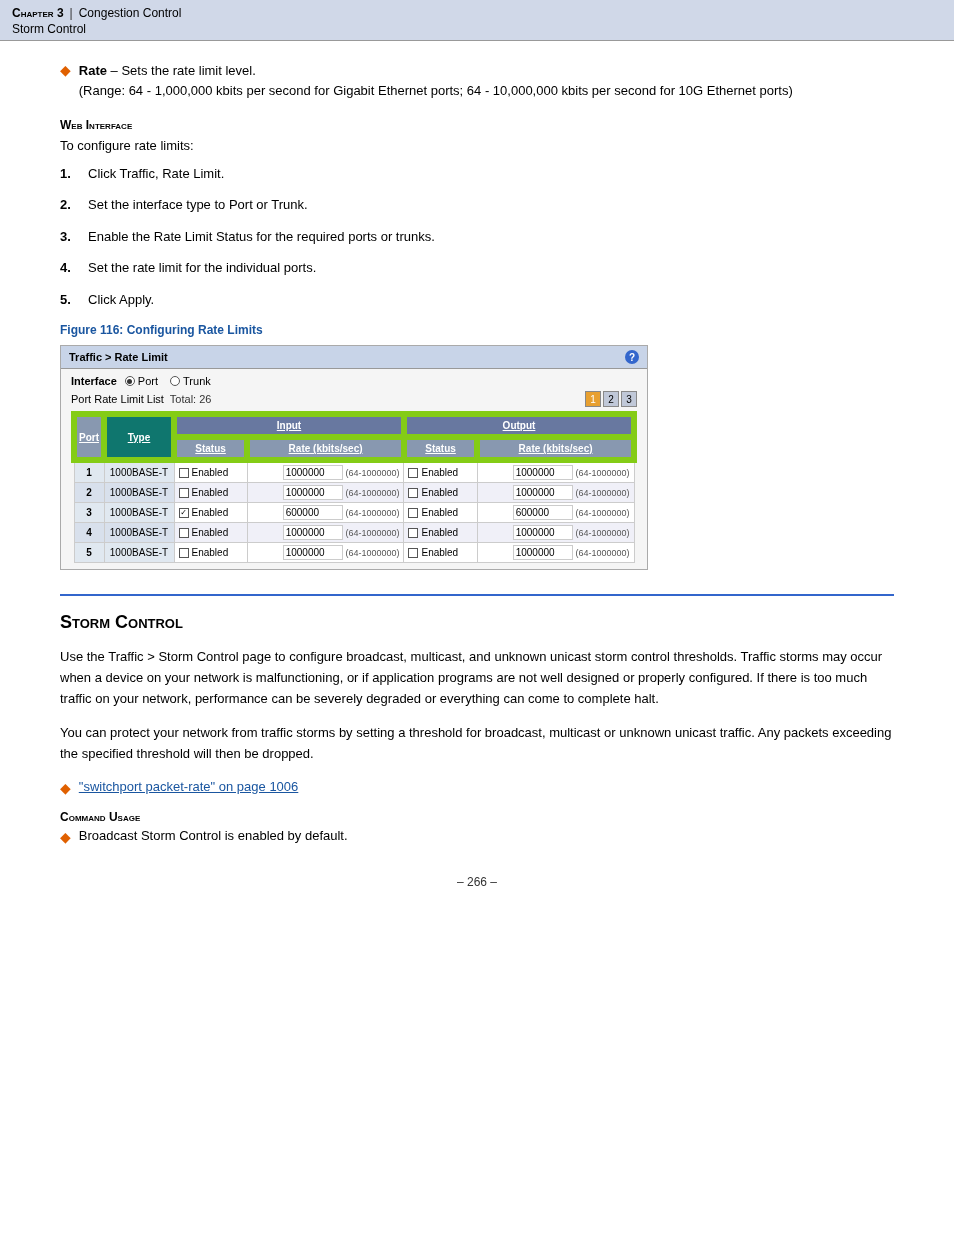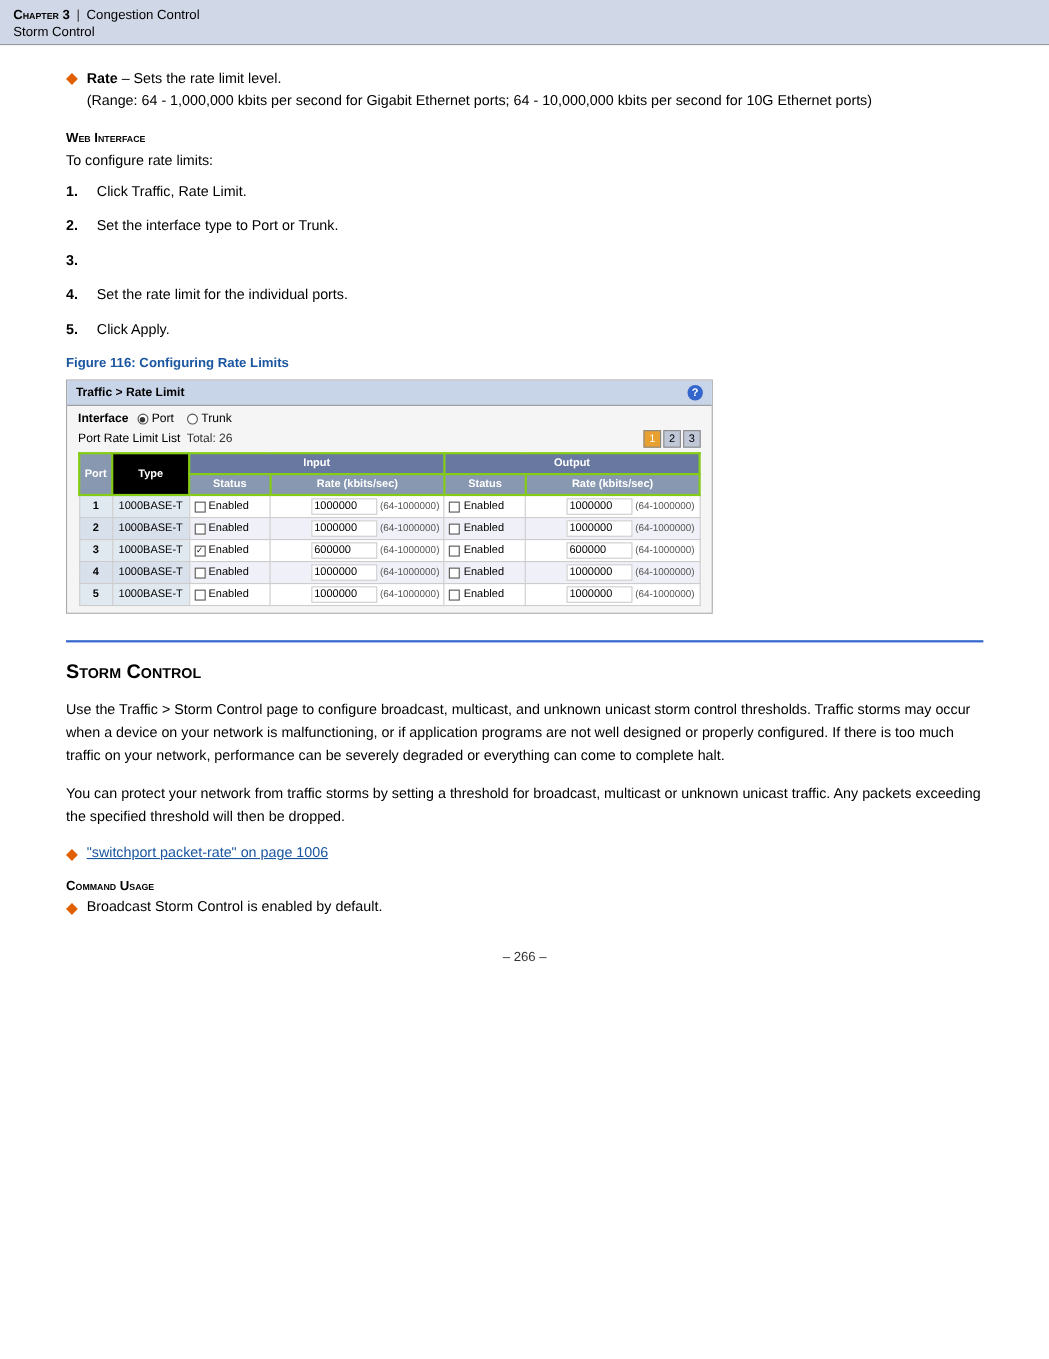--- a/index.html
+++ b/index.html
@@ -221,29 +221,30 @@
     .rate-table {
       width: 100%;
       border-collapse: collapse;
       font-size: 10px;
     }
     .rate-table th {
       background: #8898b0;
       color: #fff;
       padding: 3px 2px;
       text-align: center;
-      border: 2px solid #84cc16;
+      border: 6px solid #84cc16;
+      text-decoration: underline;
     }
     .rate-table th.port-th {
       background: #8898b0;
       vertical-align: middle;
       width: 30px;
     }
     .rate-table th.type-th {
-      background: #000000;
+      background: #0f766e;
       vertical-align: middle;
       width: 70px;
     }
     .rate-table th.input-th {
       background: #6878a0;
     }
     .rate-table th.output-th {
       background: #6878a0;
     }
     .rate-table td {
@@ -359,20 +360,21 @@
     <li>
       <span class="num-label">1.</span>
       <span>Click Traffic, Rate Limit.</span>
     </li>
     <li>
       <span class="num-label">2.</span>
       <span>Set the interface type to Port or Trunk.</span>
     </li>
     <li>
       <span class="num-label">3.</span>
+      <span>Enable the Rate Limit Status for the required ports or trunks.</span>
     </li>
     <li>
       <span class="num-label">4.</span>
       <span>Set the rate limit for the individual ports.</span>
     </li>
     <li>
       <span class="num-label">5.</span>
       <span>Click Apply.</span>
     </li>
   </ol>

